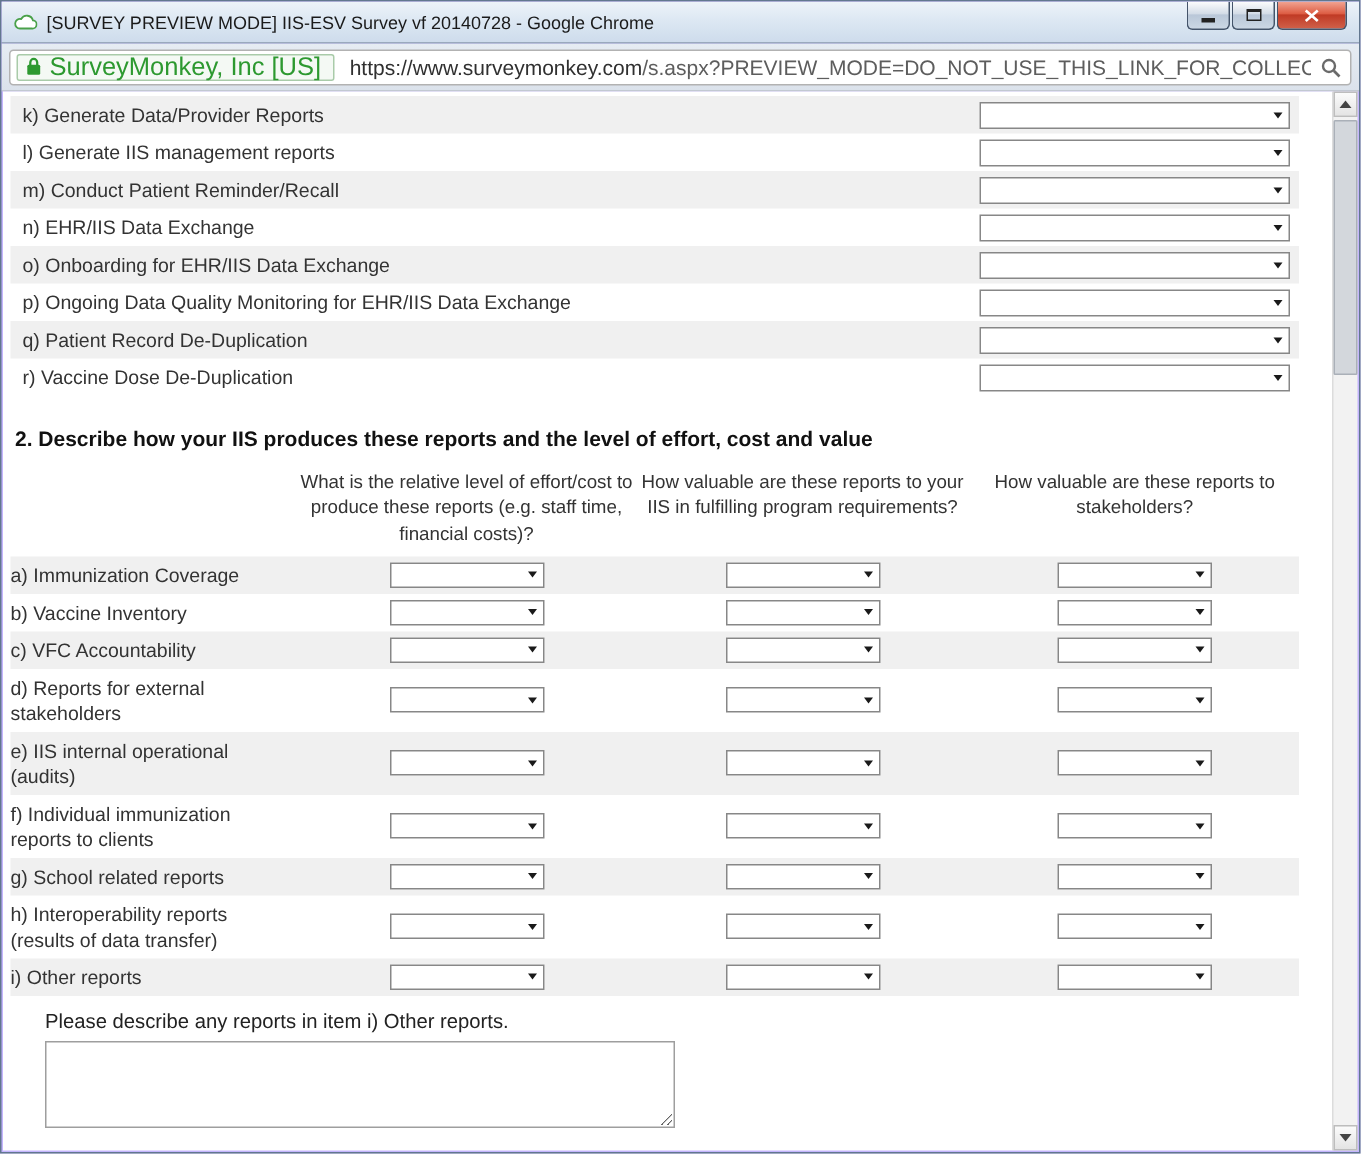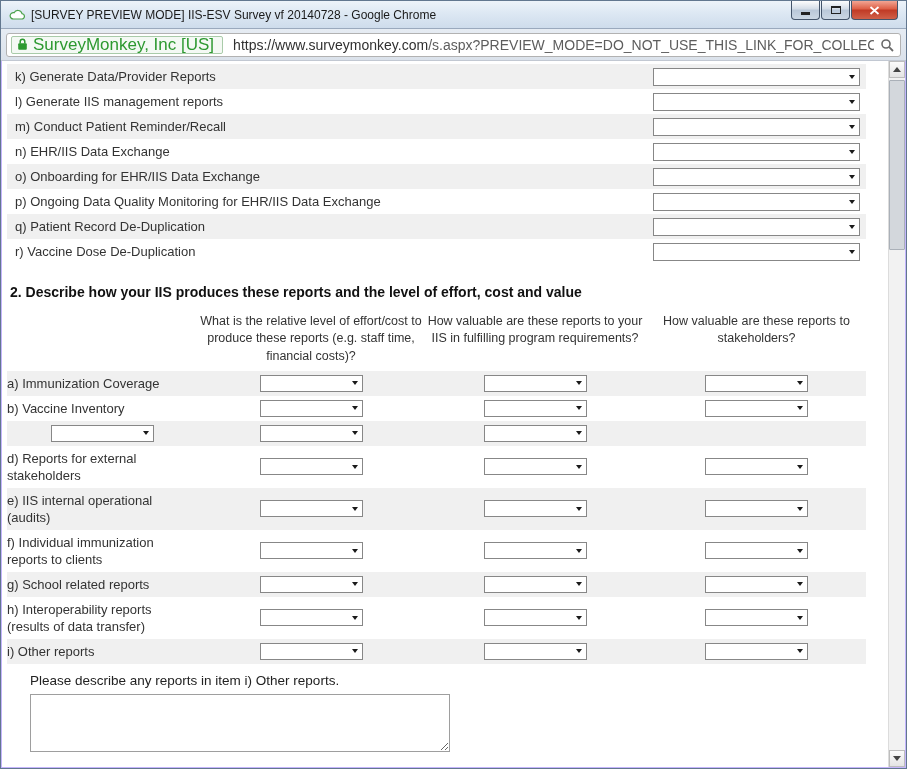--- a/index.html
+++ b/index.html
@@ -264,20 +264,21 @@
             </div>
           </div>
         <div class="q2-cell">
             <div class="sel sel-small">
               <span class="sel-caret"></span>
             </div>
           </div>
       </div>
 
       <div class="q2-row alt">
+        <div class="q2-label">c) VFC Accountability</div>
         <div class="q2-cell">
             <div class="sel sel-small">
               <span class="sel-caret"></span>
             </div>
           </div>
         <div class="q2-cell">
             <div class="sel sel-small">
               <span class="sel-caret"></span>
             </div>
           </div>

